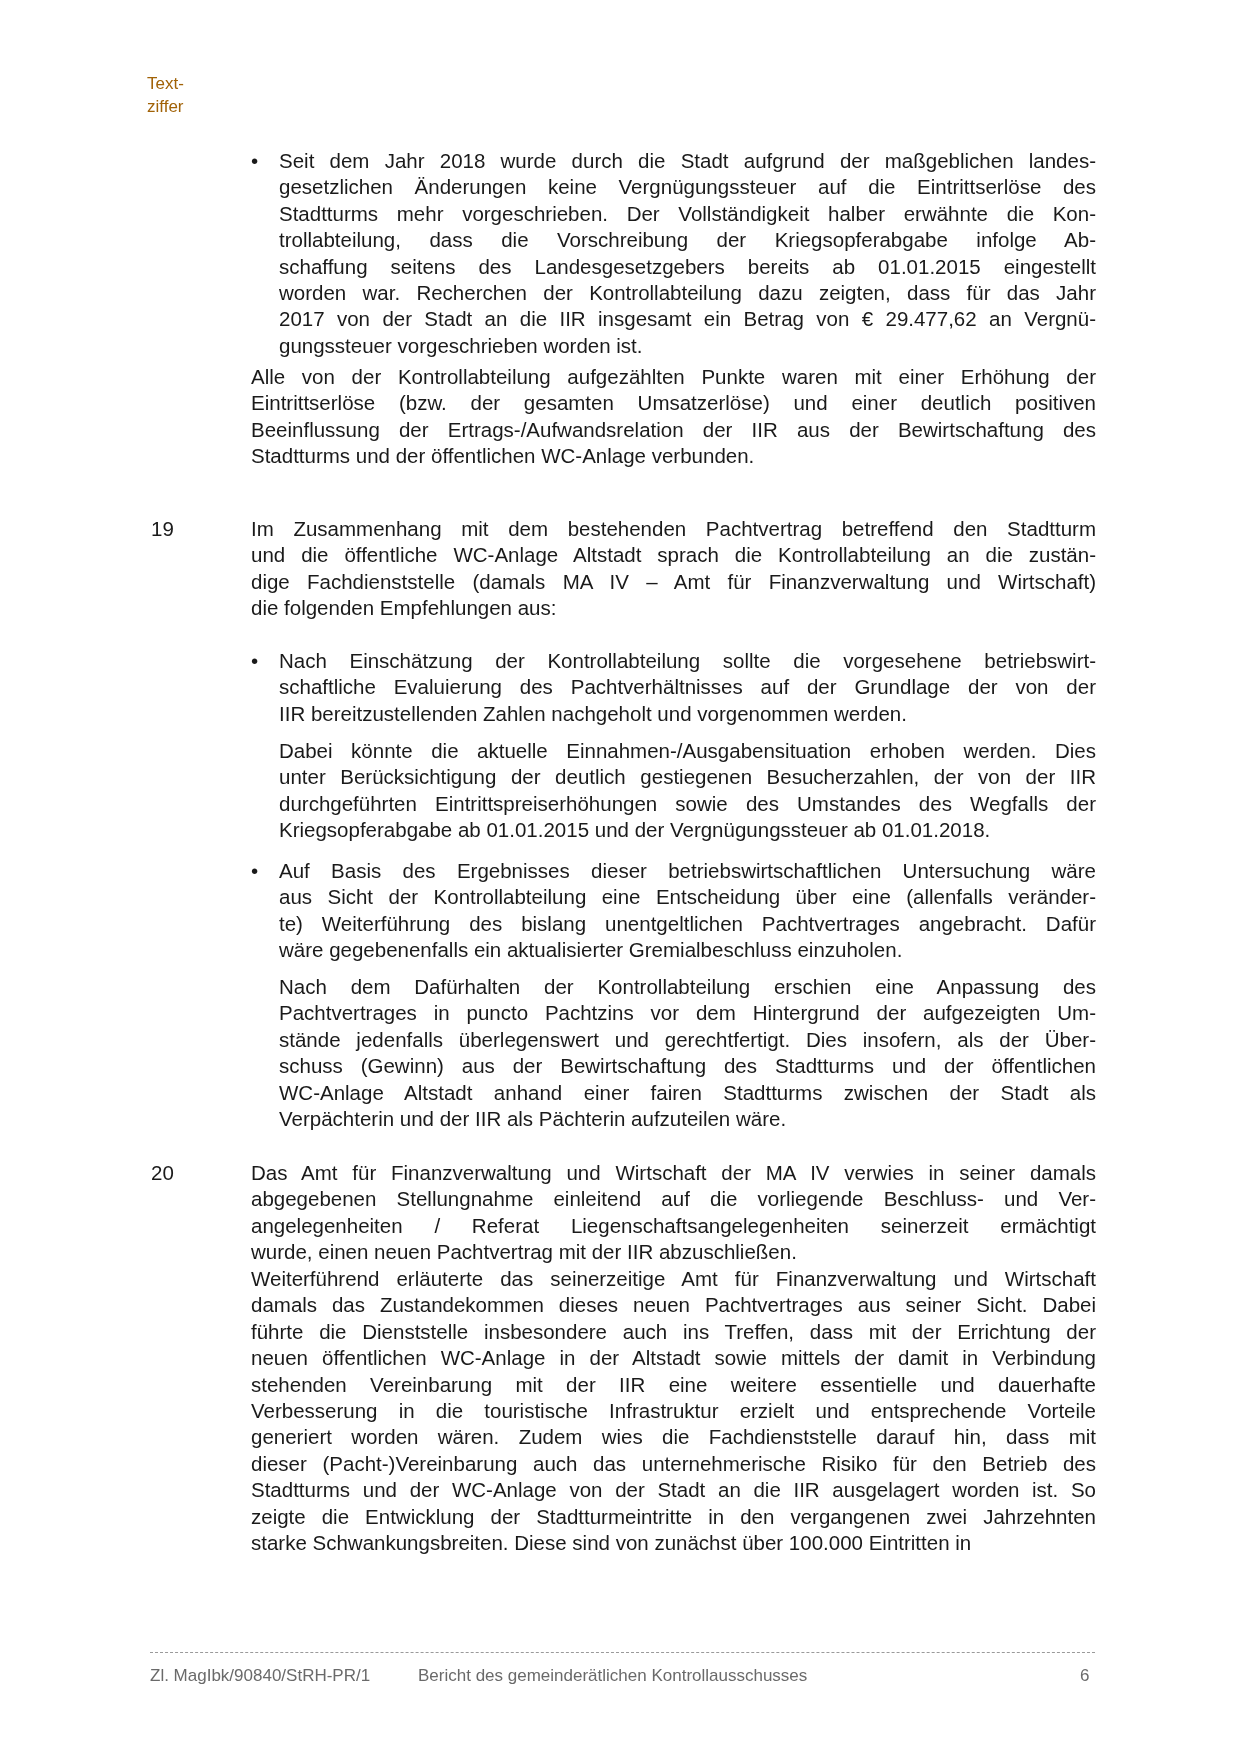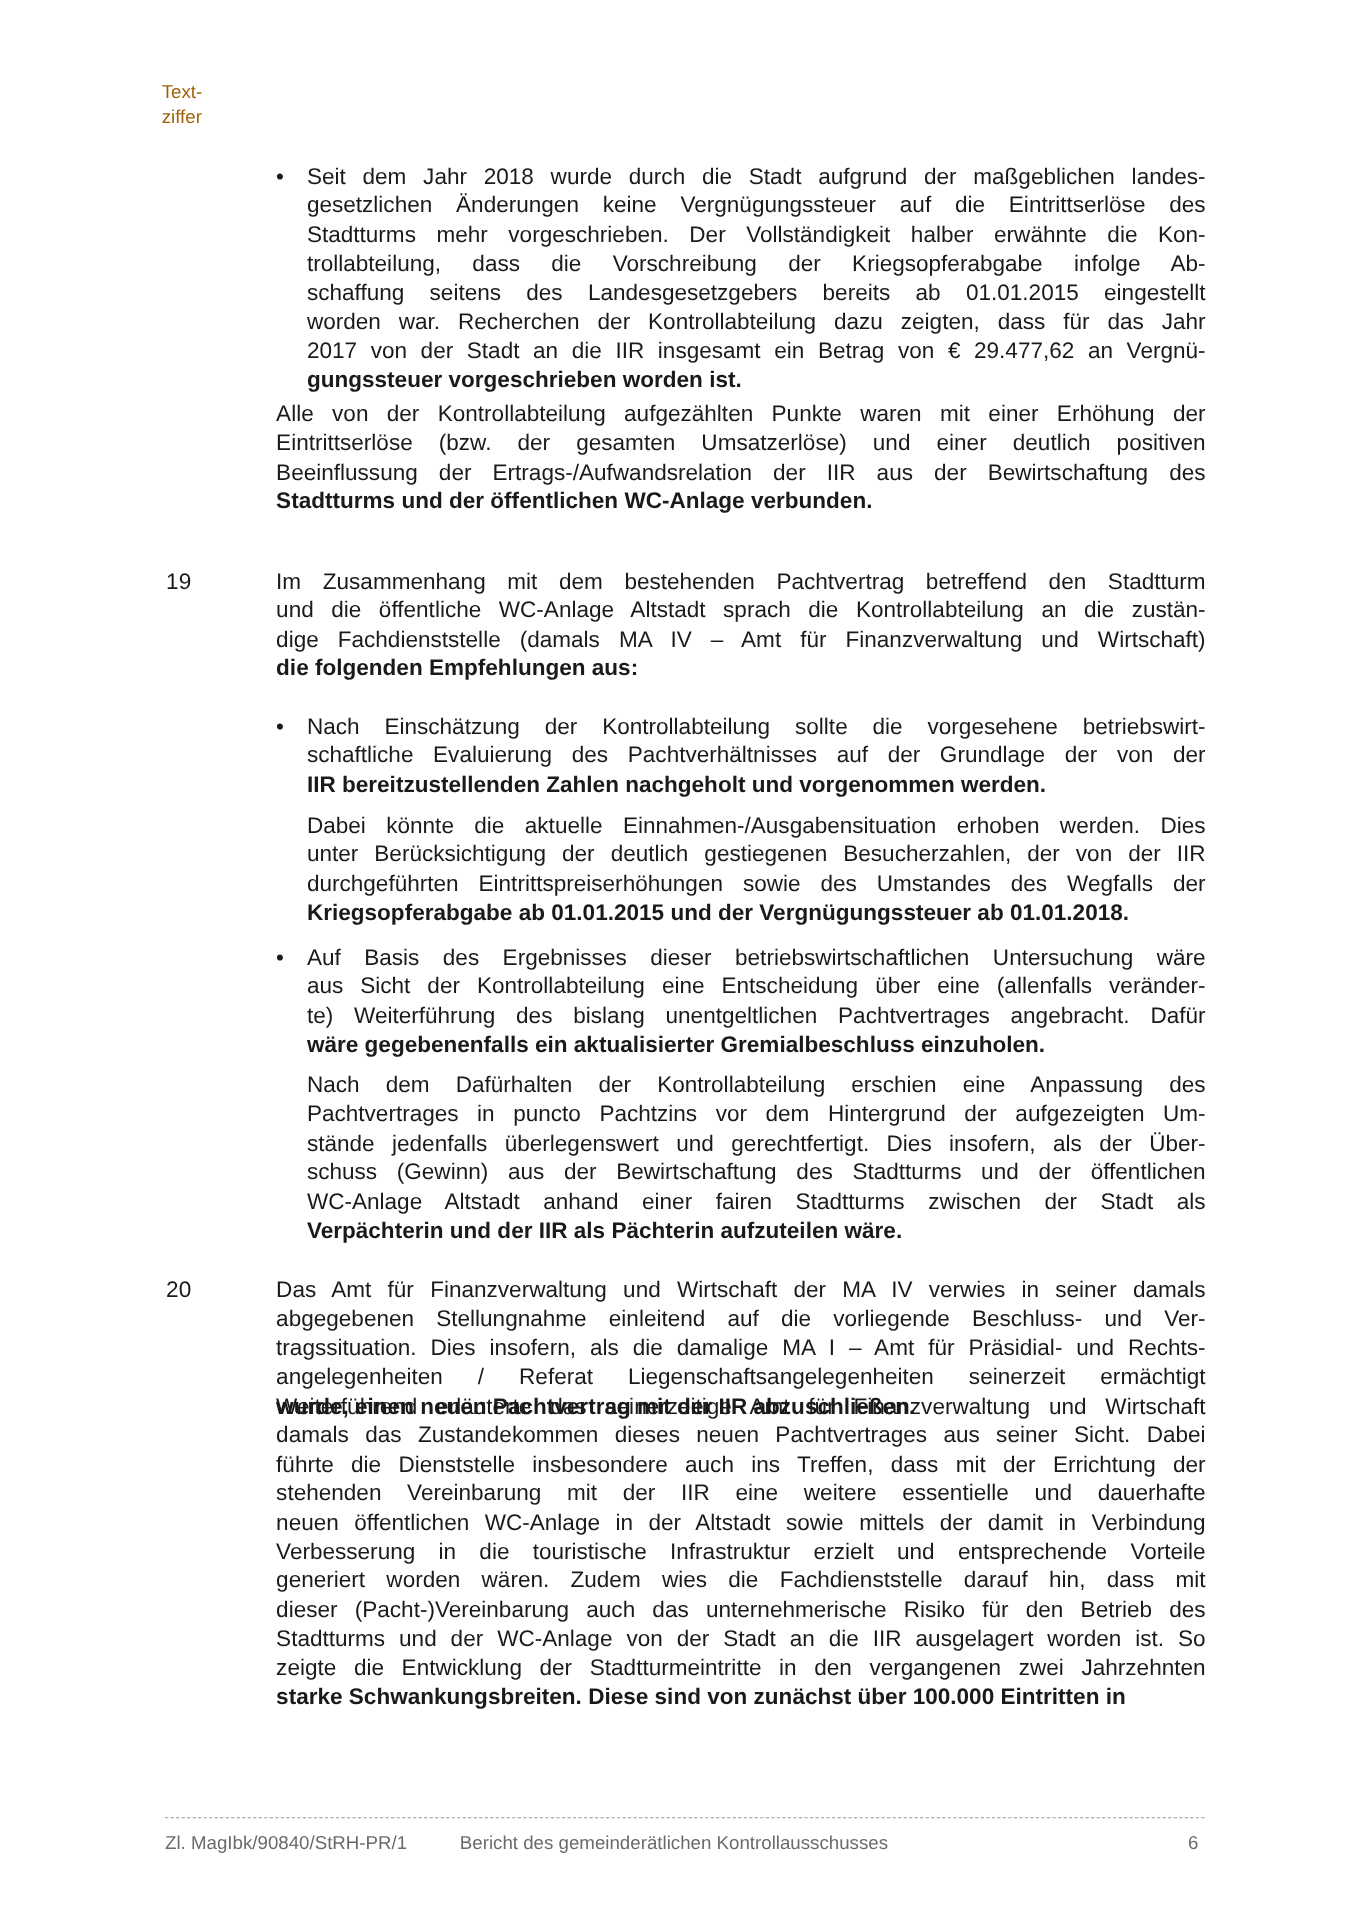--- a/index.html
+++ b/index.html
@@ -15,21 +15,21 @@
     position: absolute; left: 151px; font-size: 20.5px; line-height: 26.4px;
   }
   .txt {
     position: absolute; font-size: 20.5px; line-height: 26.4px;
     text-align: justify; text-align-last: left; hyphens: manual;
   }
   .bullet-dot {
     position: absolute; left: 251px; font-size: 20.5px; line-height: 26.4px;
   }
   .line { display: block; text-align: justify; text-align-last: justify; white-space: nowrap; }
-  .line.last { text-align-last: left; font-weight: bold; }
+  .line.last { text-align-last: left; }
   .footer-rule {
     position: absolute; left: 150px; top: 1652px; width: 945px; height: 0;
     border-top: 1.5px dashed #9a9a9a;
   }
   .footer {
     position: absolute; top: 1665px; font-size: 17px; line-height: 22px; color: #6a6a6a;
   }
 </style>
 </head>
 <body>
@@ -92,30 +92,29 @@
     <span class="line">stände jedenfalls überlegenswert und gerechtfertigt. Dies insofern, als der Über-</span>
     <span class="line">schuss (Gewinn) aus der Bewirtschaftung des Stadtturms und der öffentlichen</span>
     <span class="line">WC-Anlage Altstadt anhand einer fairen Stadtturms zwischen der Stadt als</span>
     <span class="line last">Verpächterin und der IIR als Pächterin aufzuteilen wäre.</span>
   </div>
 
 <span class="num" style="top:1160px">20</span>
 <div class="txt" style="left:251px; top:1160px; width:845px">
     <span class="line">Das Amt für Finanzverwaltung und Wirtschaft der MA IV verwies in seiner damals</span>
     <span class="line">abgegebenen Stellungnahme einleitend auf die vorliegende Beschluss- und Ver-</span>
-    <span class="line">tragssituation. Dies insofern, als die damalige MA I – Amt für Präsidial- und Rechts-</span>
     <span class="line">angelegenheiten / Referat Liegenschaftsangelegenheiten seinerzeit ermächtigt</span>
     <span class="line last">wurde, einen neuen Pachtvertrag mit der IIR abzuschließen.</span>
   </div>
 <div class="txt" style="left:251px; top:1266px; width:845px">
     <span class="line">Weiterführend erläuterte das seinerzeitige Amt für Finanzverwaltung und Wirtschaft</span>
     <span class="line">damals das Zustandekommen dieses neuen Pachtvertrages aus seiner Sicht. Dabei</span>
     <span class="line">führte die Dienststelle insbesondere auch ins Treffen, dass mit der Errichtung der</span>
+    <span class="line">neuen öffentlichen WC-Anlage in der Altstadt sowie mittels der damit in Verbindung</span>
     <span class="line">stehenden Vereinbarung mit der IIR eine weitere essentielle und dauerhafte</span>
-    <span class="line">neuen öffentlichen WC-Anlage in der Altstadt sowie mittels der damit in Verbindung</span>
     <span class="line">Verbesserung in die touristische Infrastruktur erzielt und entsprechende Vorteile</span>
     <span class="line">generiert worden wären. Zudem wies die Fachdienststelle darauf hin, dass mit</span>
     <span class="line">dieser (Pacht-)Vereinbarung auch das unternehmerische Risiko für den Betrieb des</span>
     <span class="line">Stadtturms und der WC-Anlage von der Stadt an die IIR ausgelagert worden ist. So</span>
     <span class="line">zeigte die Entwicklung der Stadtturmeintritte in den vergangenen zwei Jahrzehnten</span>
     <span class="line last">starke Schwankungsbreiten. Diese sind von zunächst über 100.000 Eintritten in</span>
   </div>
 
 <div class="footer-rule"></div>
 <span class="footer" style="left:150px">Zl. MagIbk/90840/StRH-PR/1</span>

